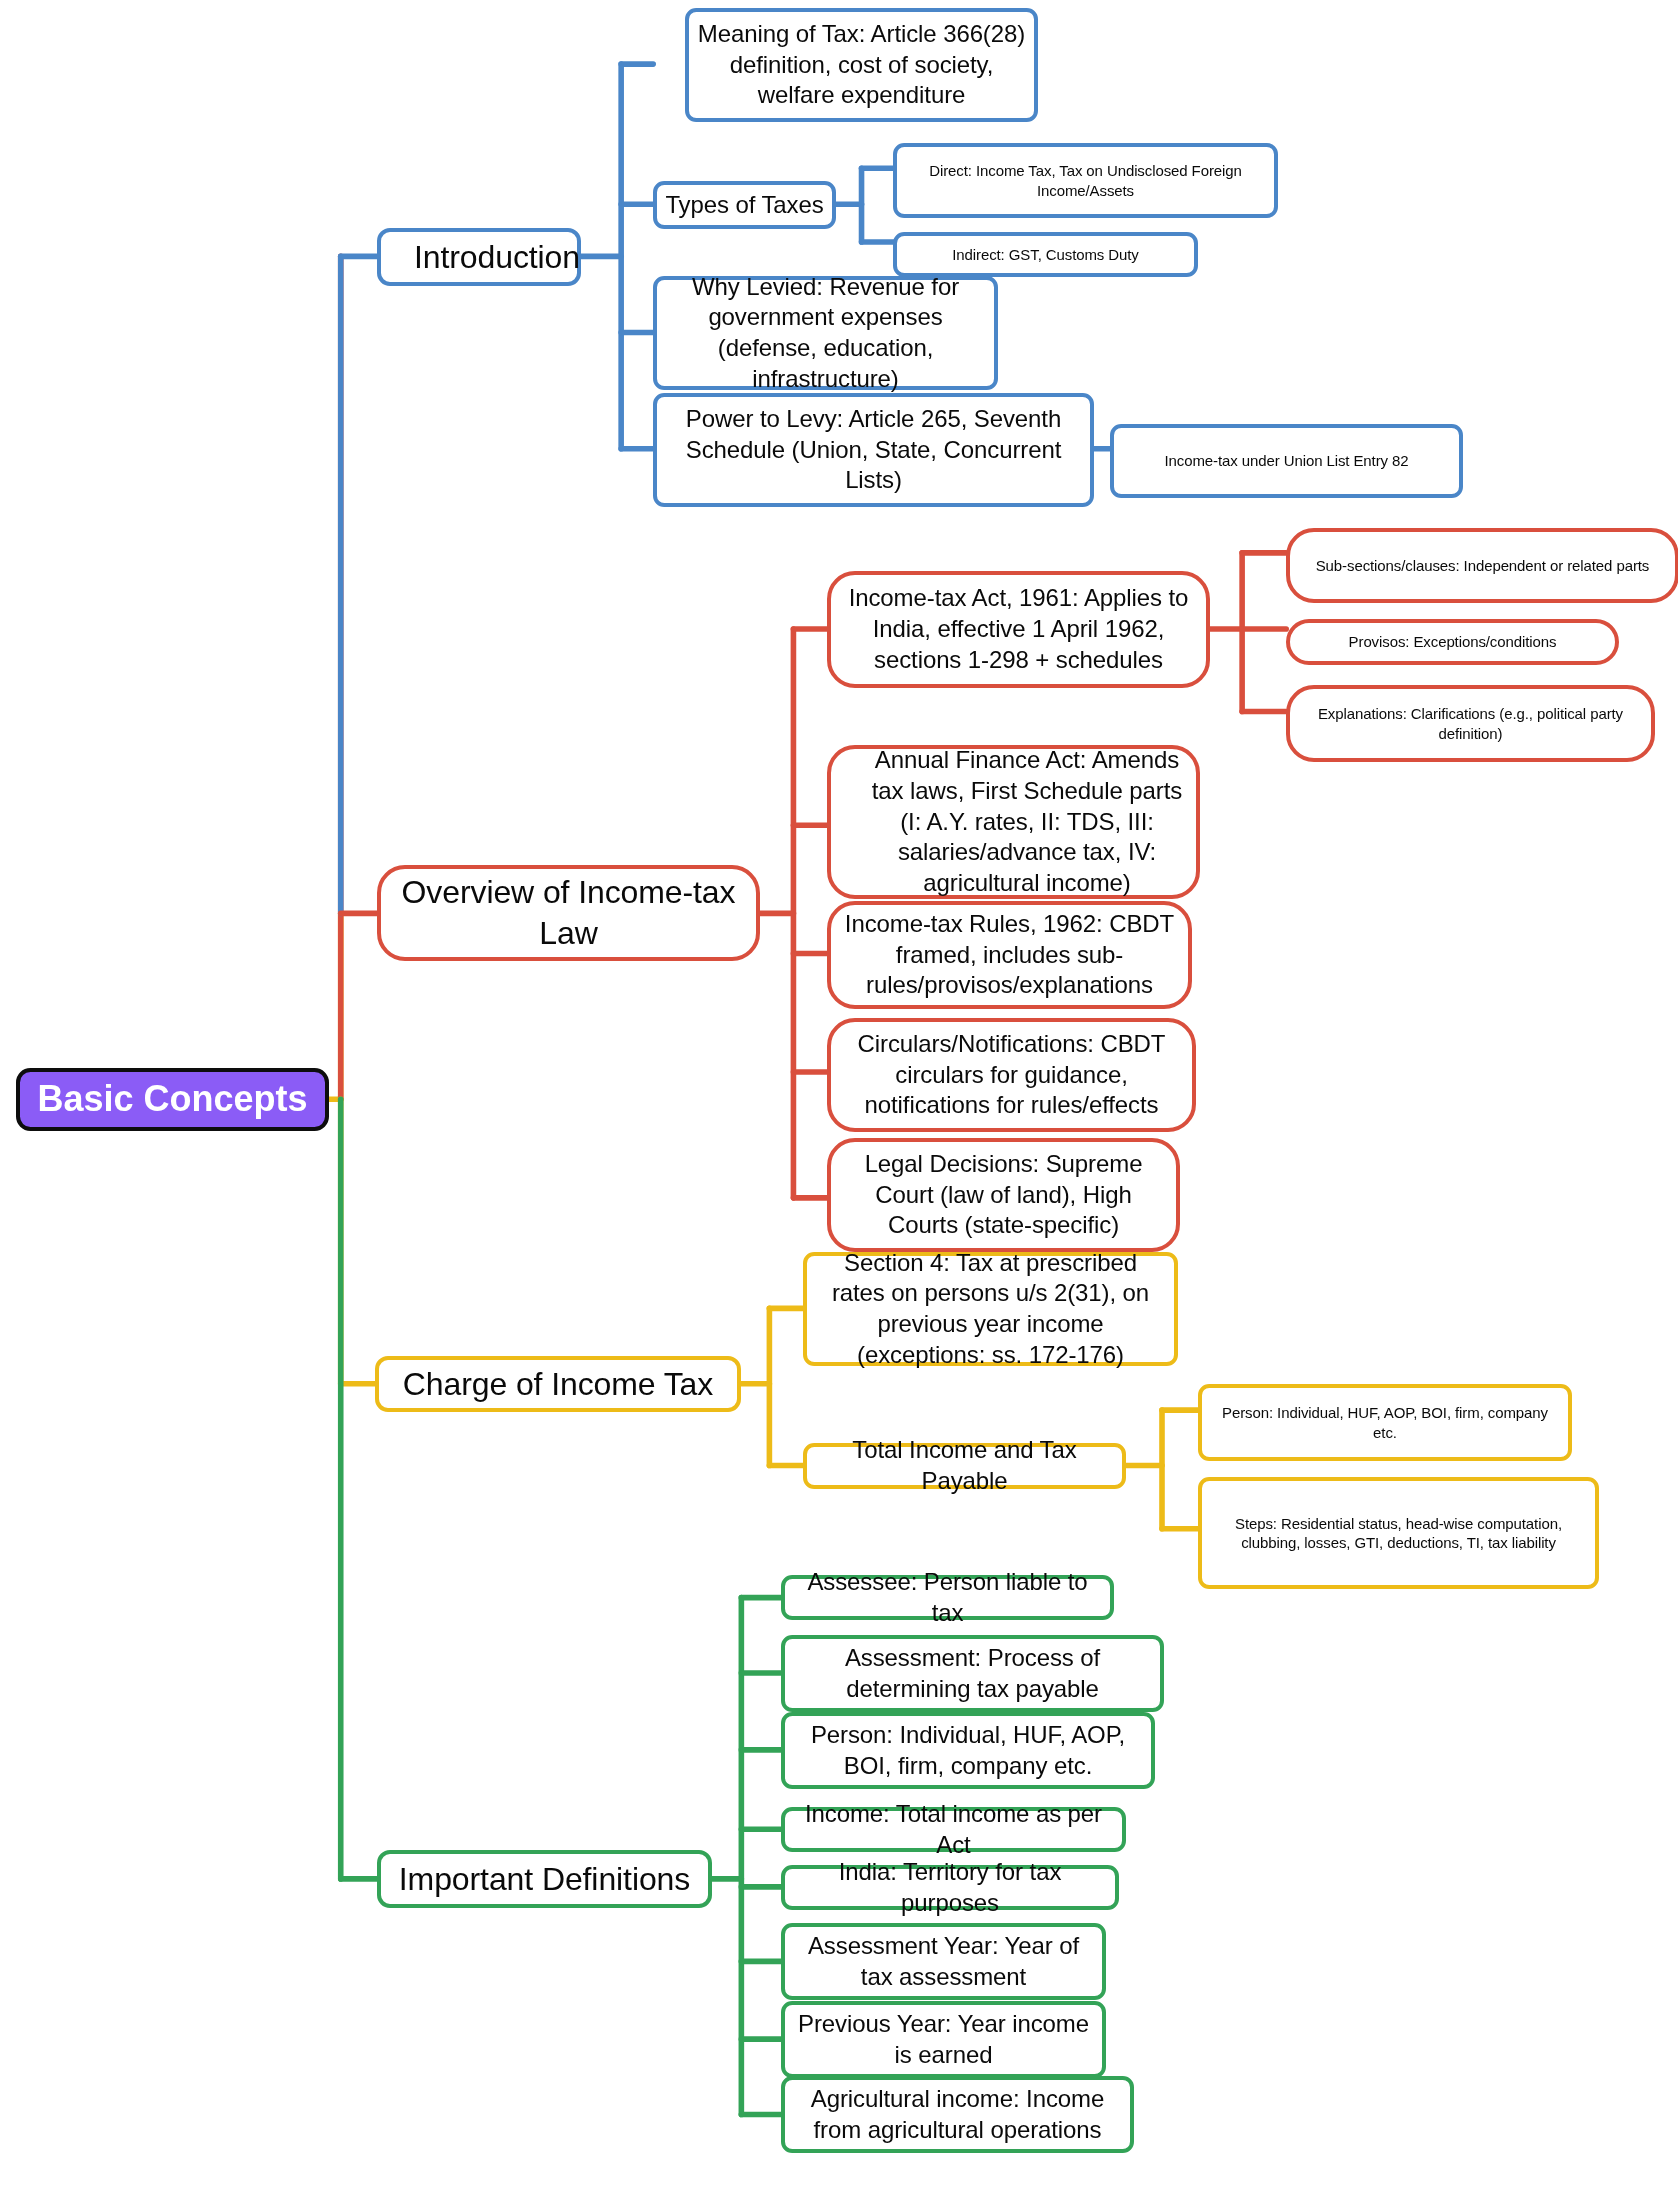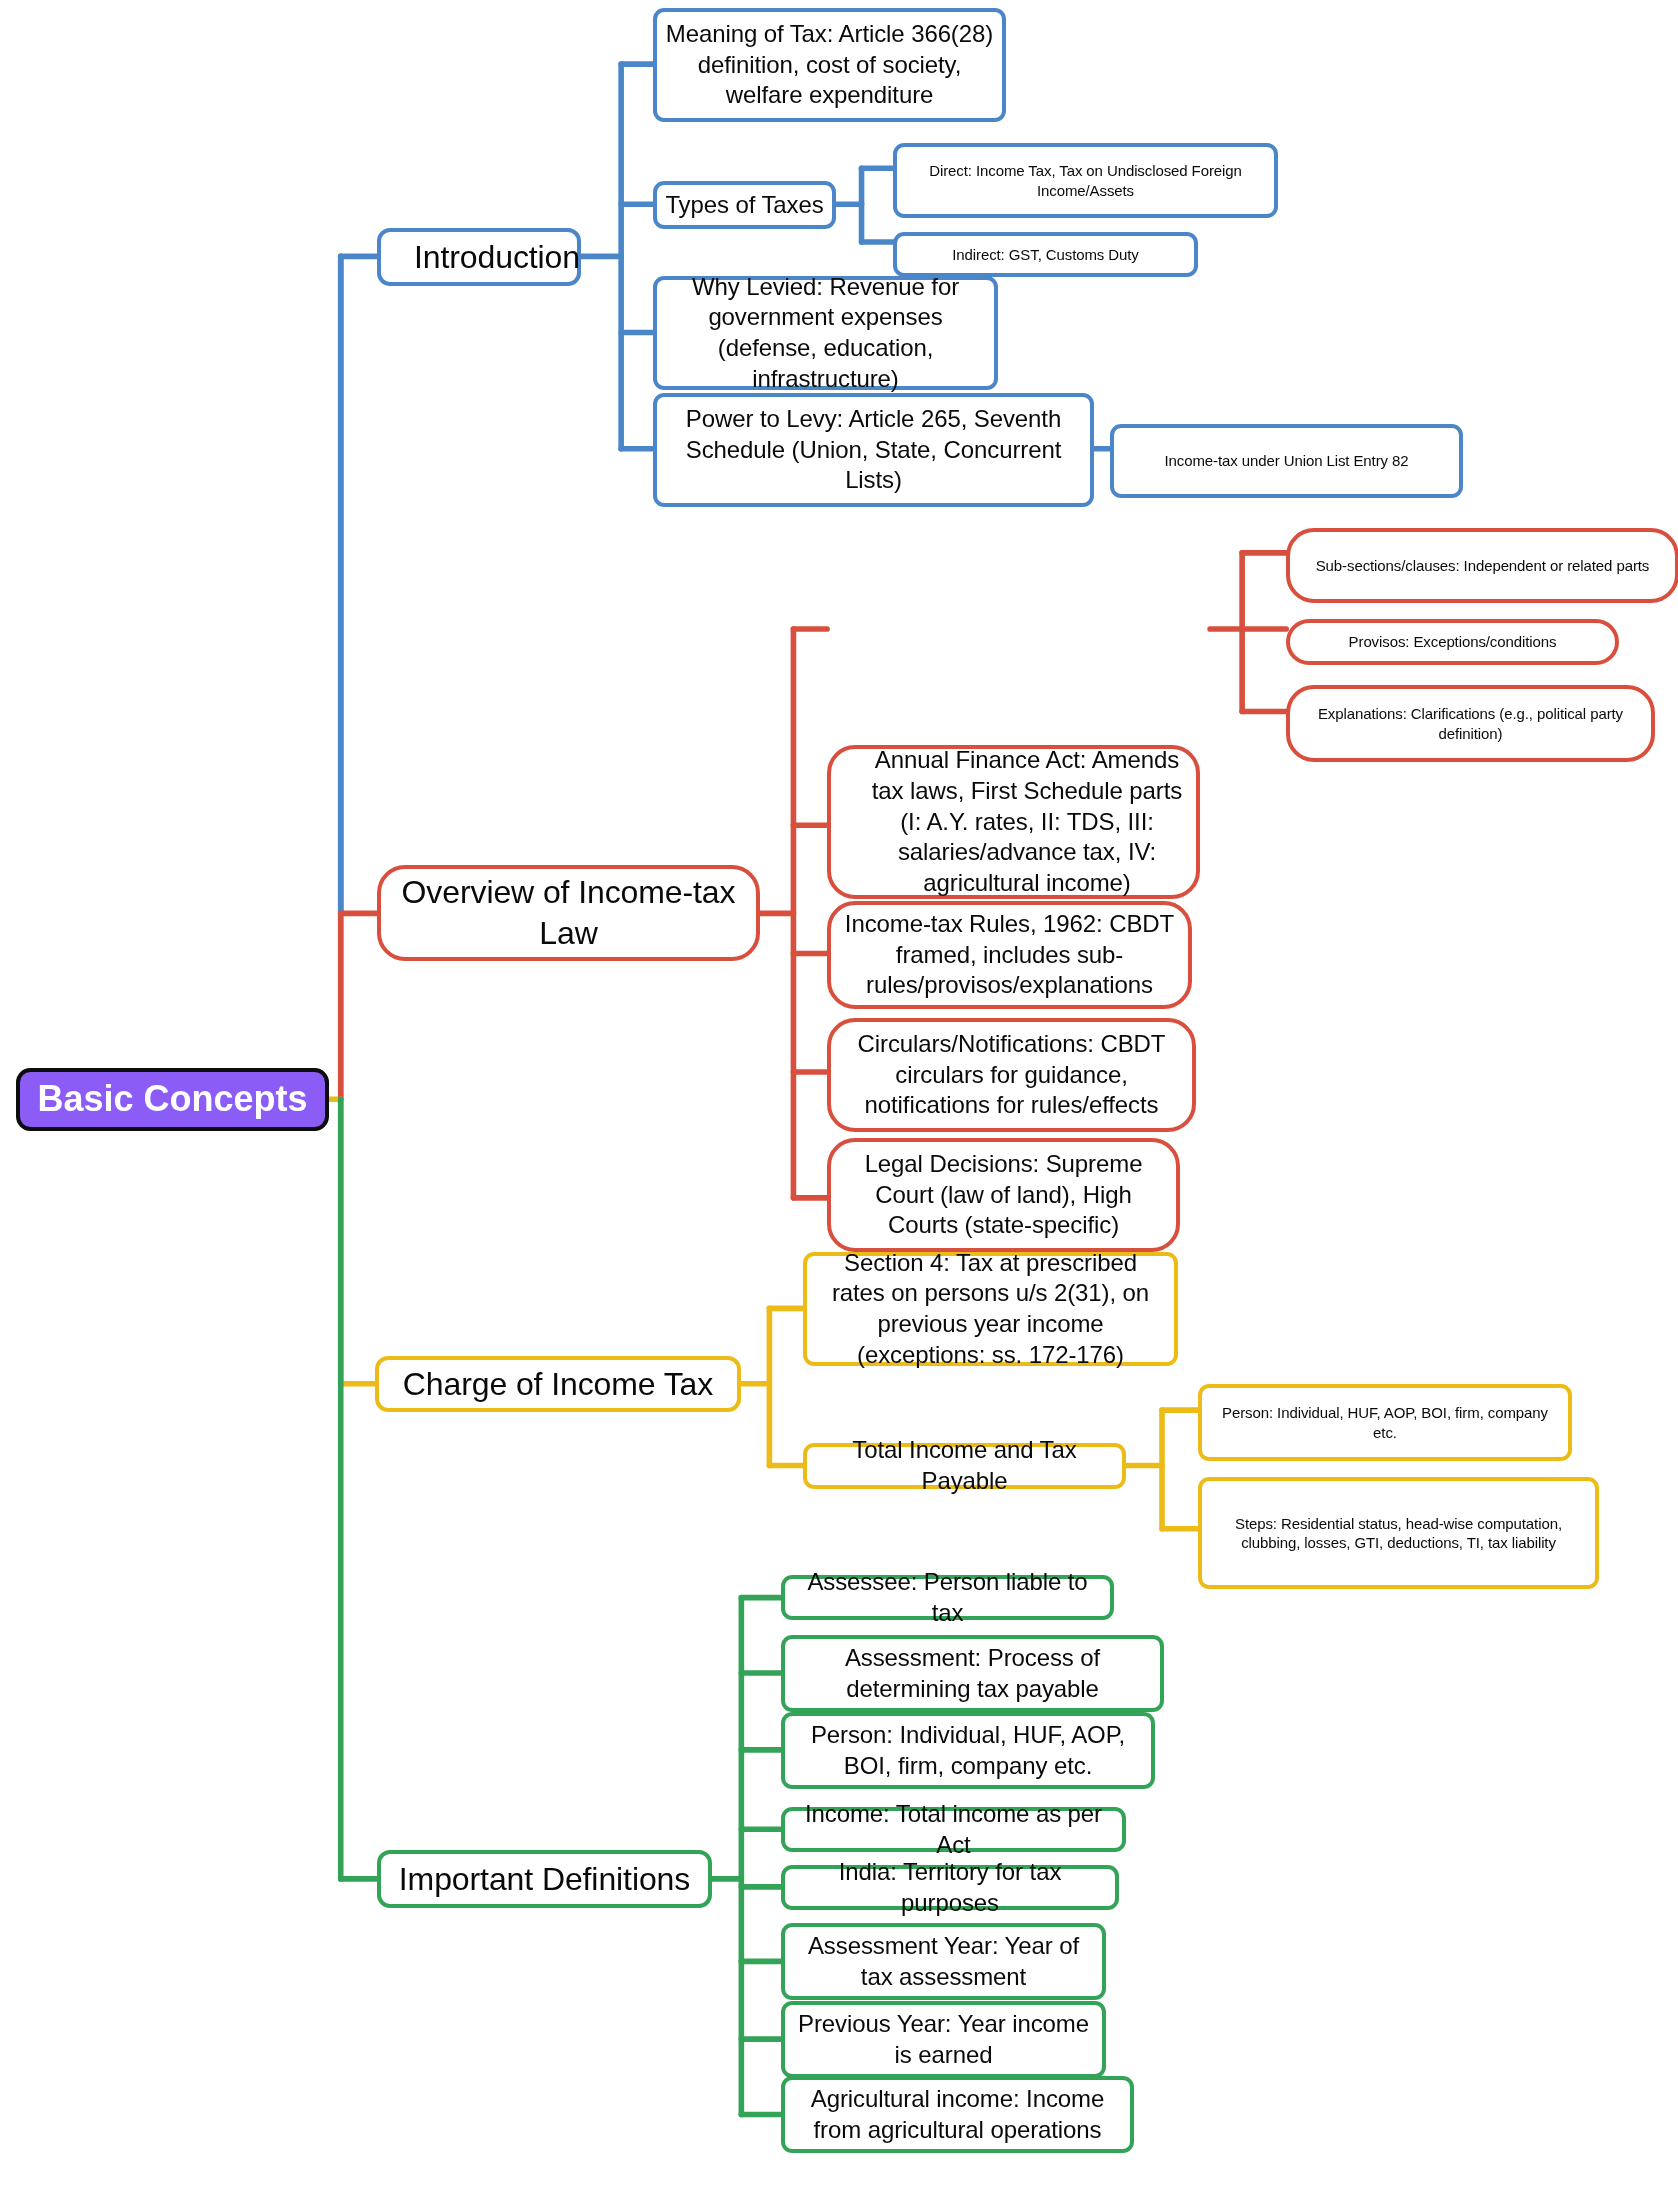--- a/index.html
+++ b/index.html
@@ -145,21 +145,21 @@
   </svg>
 
   <div class="node node-root" style="left:16px; top:1068px; width:313px; height:63px;">
     <span>Basic Concepts</span>
   </div>
 
   <div class="node node-l1 c-blue" style="left:377px; top:228px; width:204px; height:58px;padding-left:44px;">
     <span>Introduction</span>
   </div>
 
-  <div class="node node-l2 c-blue" style="left:653px; top:8px; width:353px; height:114px;">
+  <div class="node node-l2 c-blue" style="left:685px; top:8px; width:353px; height:114px;">
     <span>Meaning of Tax: Article 366(28) definition, cost of society, welfare expenditure</span>
   </div>
 
   <div class="node node-l2 c-blue" style="left:653px; top:181px; width:183px; height:48px;text-align:right;">
     <span>Types of Taxes</span>
   </div>
 
   <div class="node node-l3 c-blue" style="left:893px; top:131px; width:385px; height:75px;">
     <span>Direct: Income Tax, Tax on Undisclosed Foreign Income/Assets</span>
   </div>
@@ -177,20 +177,23 @@
   </div>
 
   <div class="node node-l3 c-blue" style="left:1110px; top:412px; width:353px; height:74px;">
     <span>Income-tax under Union List Entry 82</span>
   </div>
 
   <div class="node node-l1 c-red" style="left:377px; top:865px; width:383px; height:96px;">
     <span>Overview of Income-tax Law</span>
   </div>
 
+  <div class="node node-l2 c-red" style="left:827px; top:571px; width:383px; height:117px;">
+    <span>Income-tax Act, 1961: Applies to India, effective 1 April 1962, sections 1-298 + schedules</span>
+  </div>
 
   <div class="node node-l3 c-red" style="left:1286px; top:516px; width:393px; height:75px;">
     <span>Sub-sections/clauses: Independent or related parts</span>
   </div>
 
   <div class="node node-l3 c-red" style="left:1286px; top:607px; width:333px; height:46px;">
     <span>Provisos: Exceptions/conditions</span>
   </div>
 
   <div class="node node-l3 c-red" style="left:1286px; top:673px; width:369px; height:77px;">

